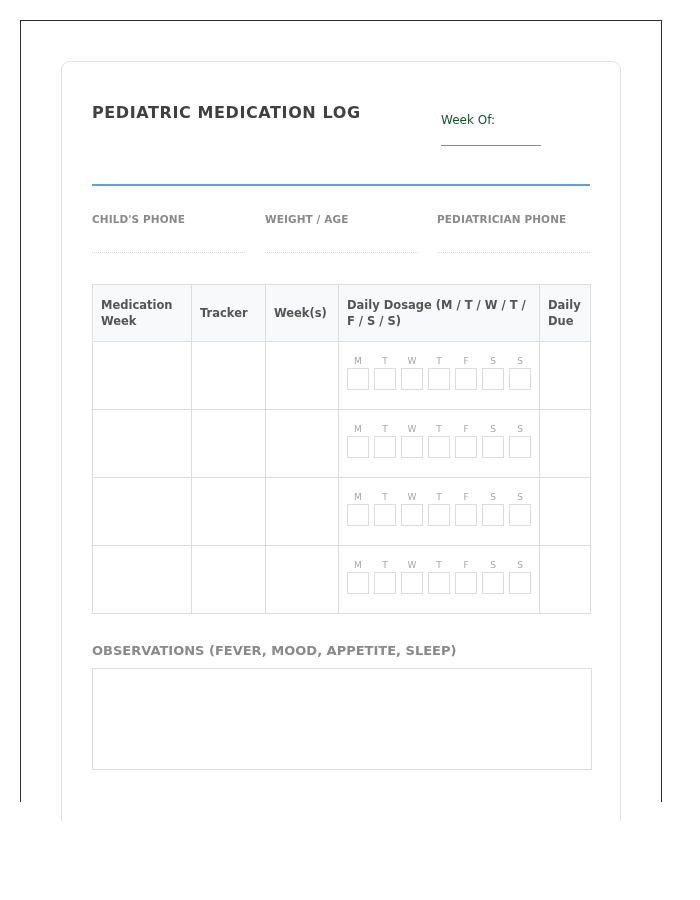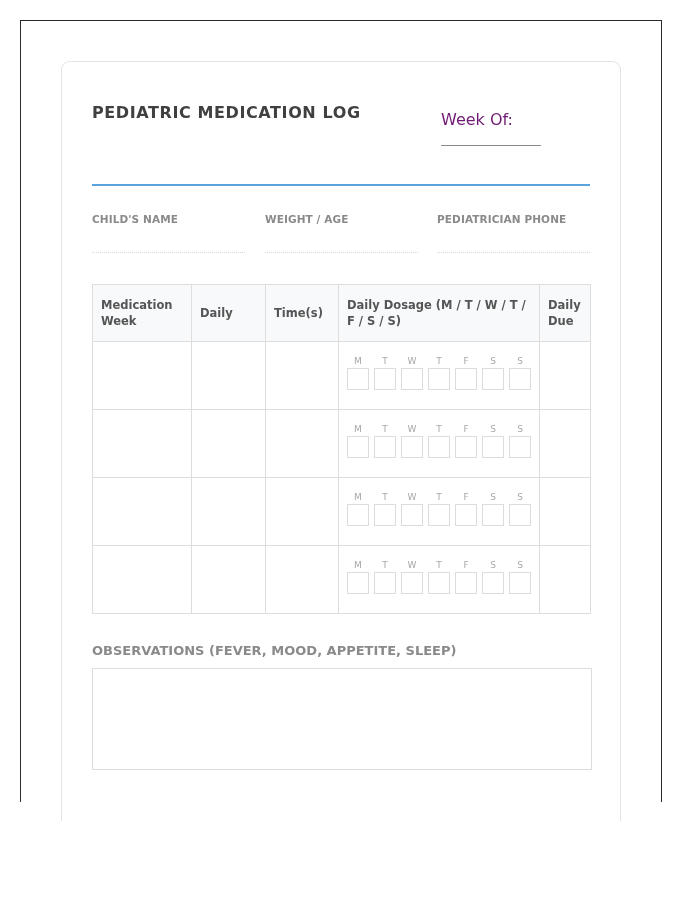--- a/index.html
+++ b/index.html
@@ -27,21 +27,21 @@
     .title {
       position: absolute; left: 0; top: 0; width: 320px;
       font-family: "DejaVu Sans", sans-serif;
       font-weight: bold; font-size: 16px; line-height: 38px;
       color: #404040; letter-spacing: 0.6px;
     }
     .week-of {
       position: absolute; left: 349px; top: 19px; width: 100px;
     }
     .week-of-label {
-      font-size: 16px; color: #701a75; line-height: 14px;
+      font-size: 12px; color: #14532d; line-height: 14px;
     }
     .week-of-line {
       margin-top: 18px; width: 100px; height: 1px; background: #8a8a8a;
     }
     .rule {
       position: absolute; left: 92px; top: 184px; width: 498px; height: 2px;
       background: #5ba3dd;
     }
     .info-fields {
       position: absolute; left: 92px; top: 213px; width: 498px; height: 42px;
@@ -102,21 +102,21 @@
   <div class="week-of">
     <div class="week-of-label">Week Of:</div>
     <div class="week-of-line"></div>
   </div>
 </div>
 
 <div class="rule"></div>
 
 <div class="info-fields">
   <div class="info-field" style="left:0">
-    <div class="info-label">CHILD'S NAME</div>
+    <div class="info-label">CHILD'S PHONE</div>
     <div class="info-line"></div>
   </div>
   <div class="info-field" style="left:345px">
     <div class="info-label">PEDIATRICIAN PHONE</div>
     <div class="info-line"></div>
   </div>
   <div class="info-field" style="left:173px">
     <div class="info-label">WEIGHT / AGE</div>
     <div class="info-line"></div>
   </div>
@@ -126,22 +126,22 @@
   <colgroup>
     <col style="width:99px">
       <col style="width:74px">
       <col style="width:73px">
       <col style="width:201px">
       <col style="width:51px">
   </colgroup>
   <thead>
     <tr>
       <th>Medication Week</th>
-      <th>Daily</th>
-      <th>Time(s)</th>
+      <th>Tracker</th>
+      <th>Week(s)</th>
       <th>Daily Dosage (M / T / W / T / F / S / S)</th>
       <th>Daily Due</th>
     </tr>
   </thead>
   <tbody id="log-body">
       <tr>
         <td></td>
         <td></td>
         <td></td>
         <td>

